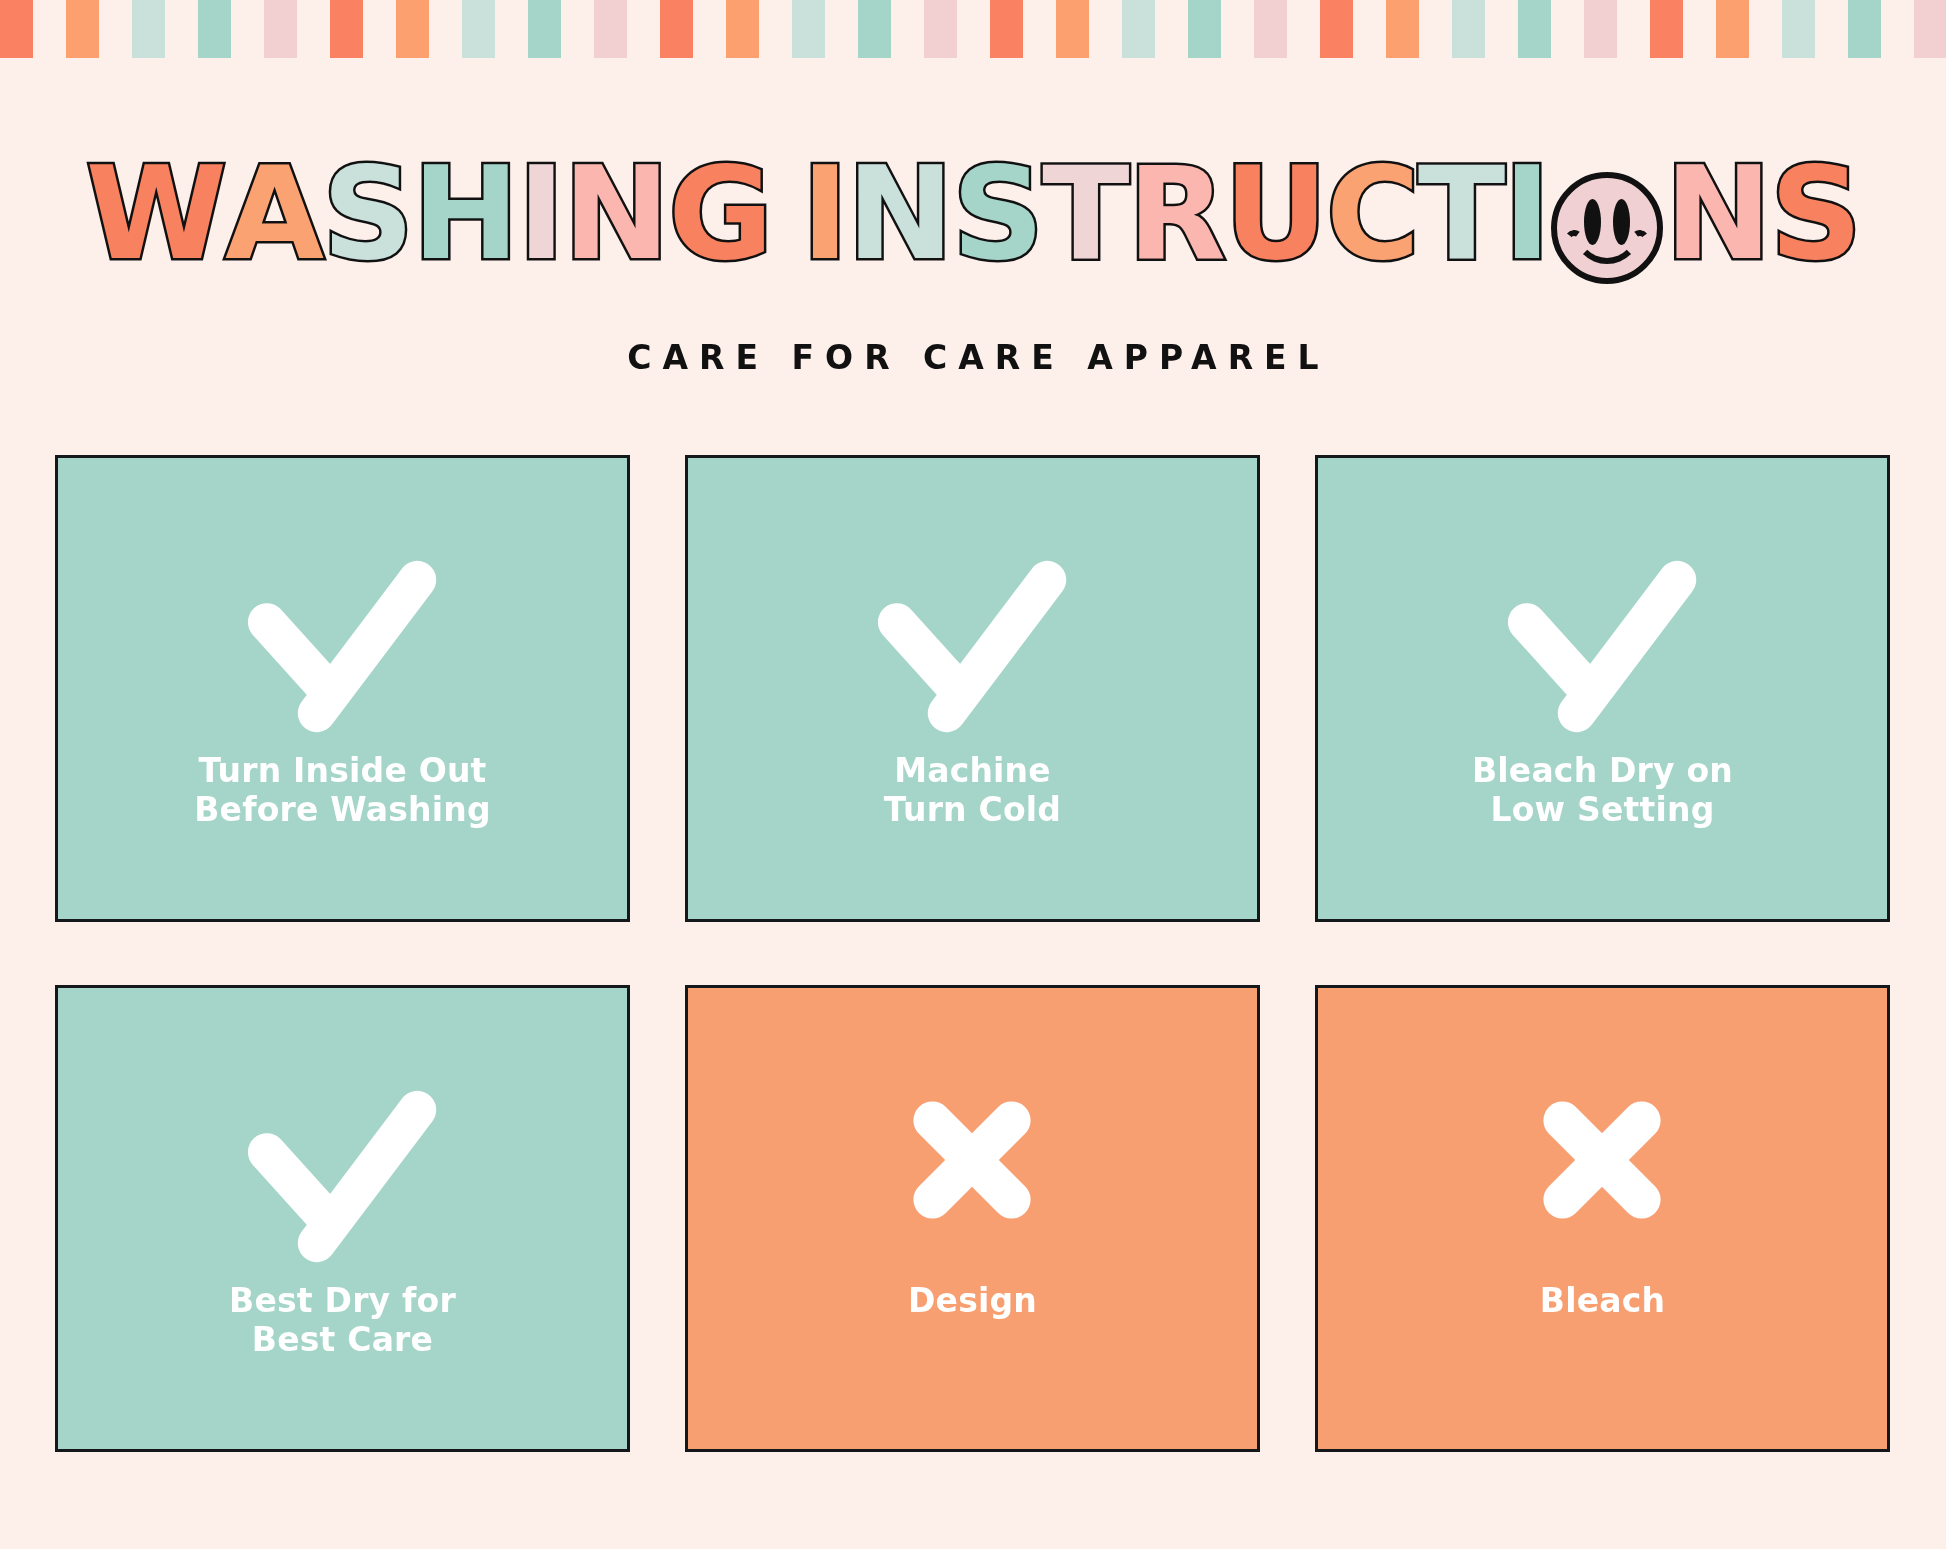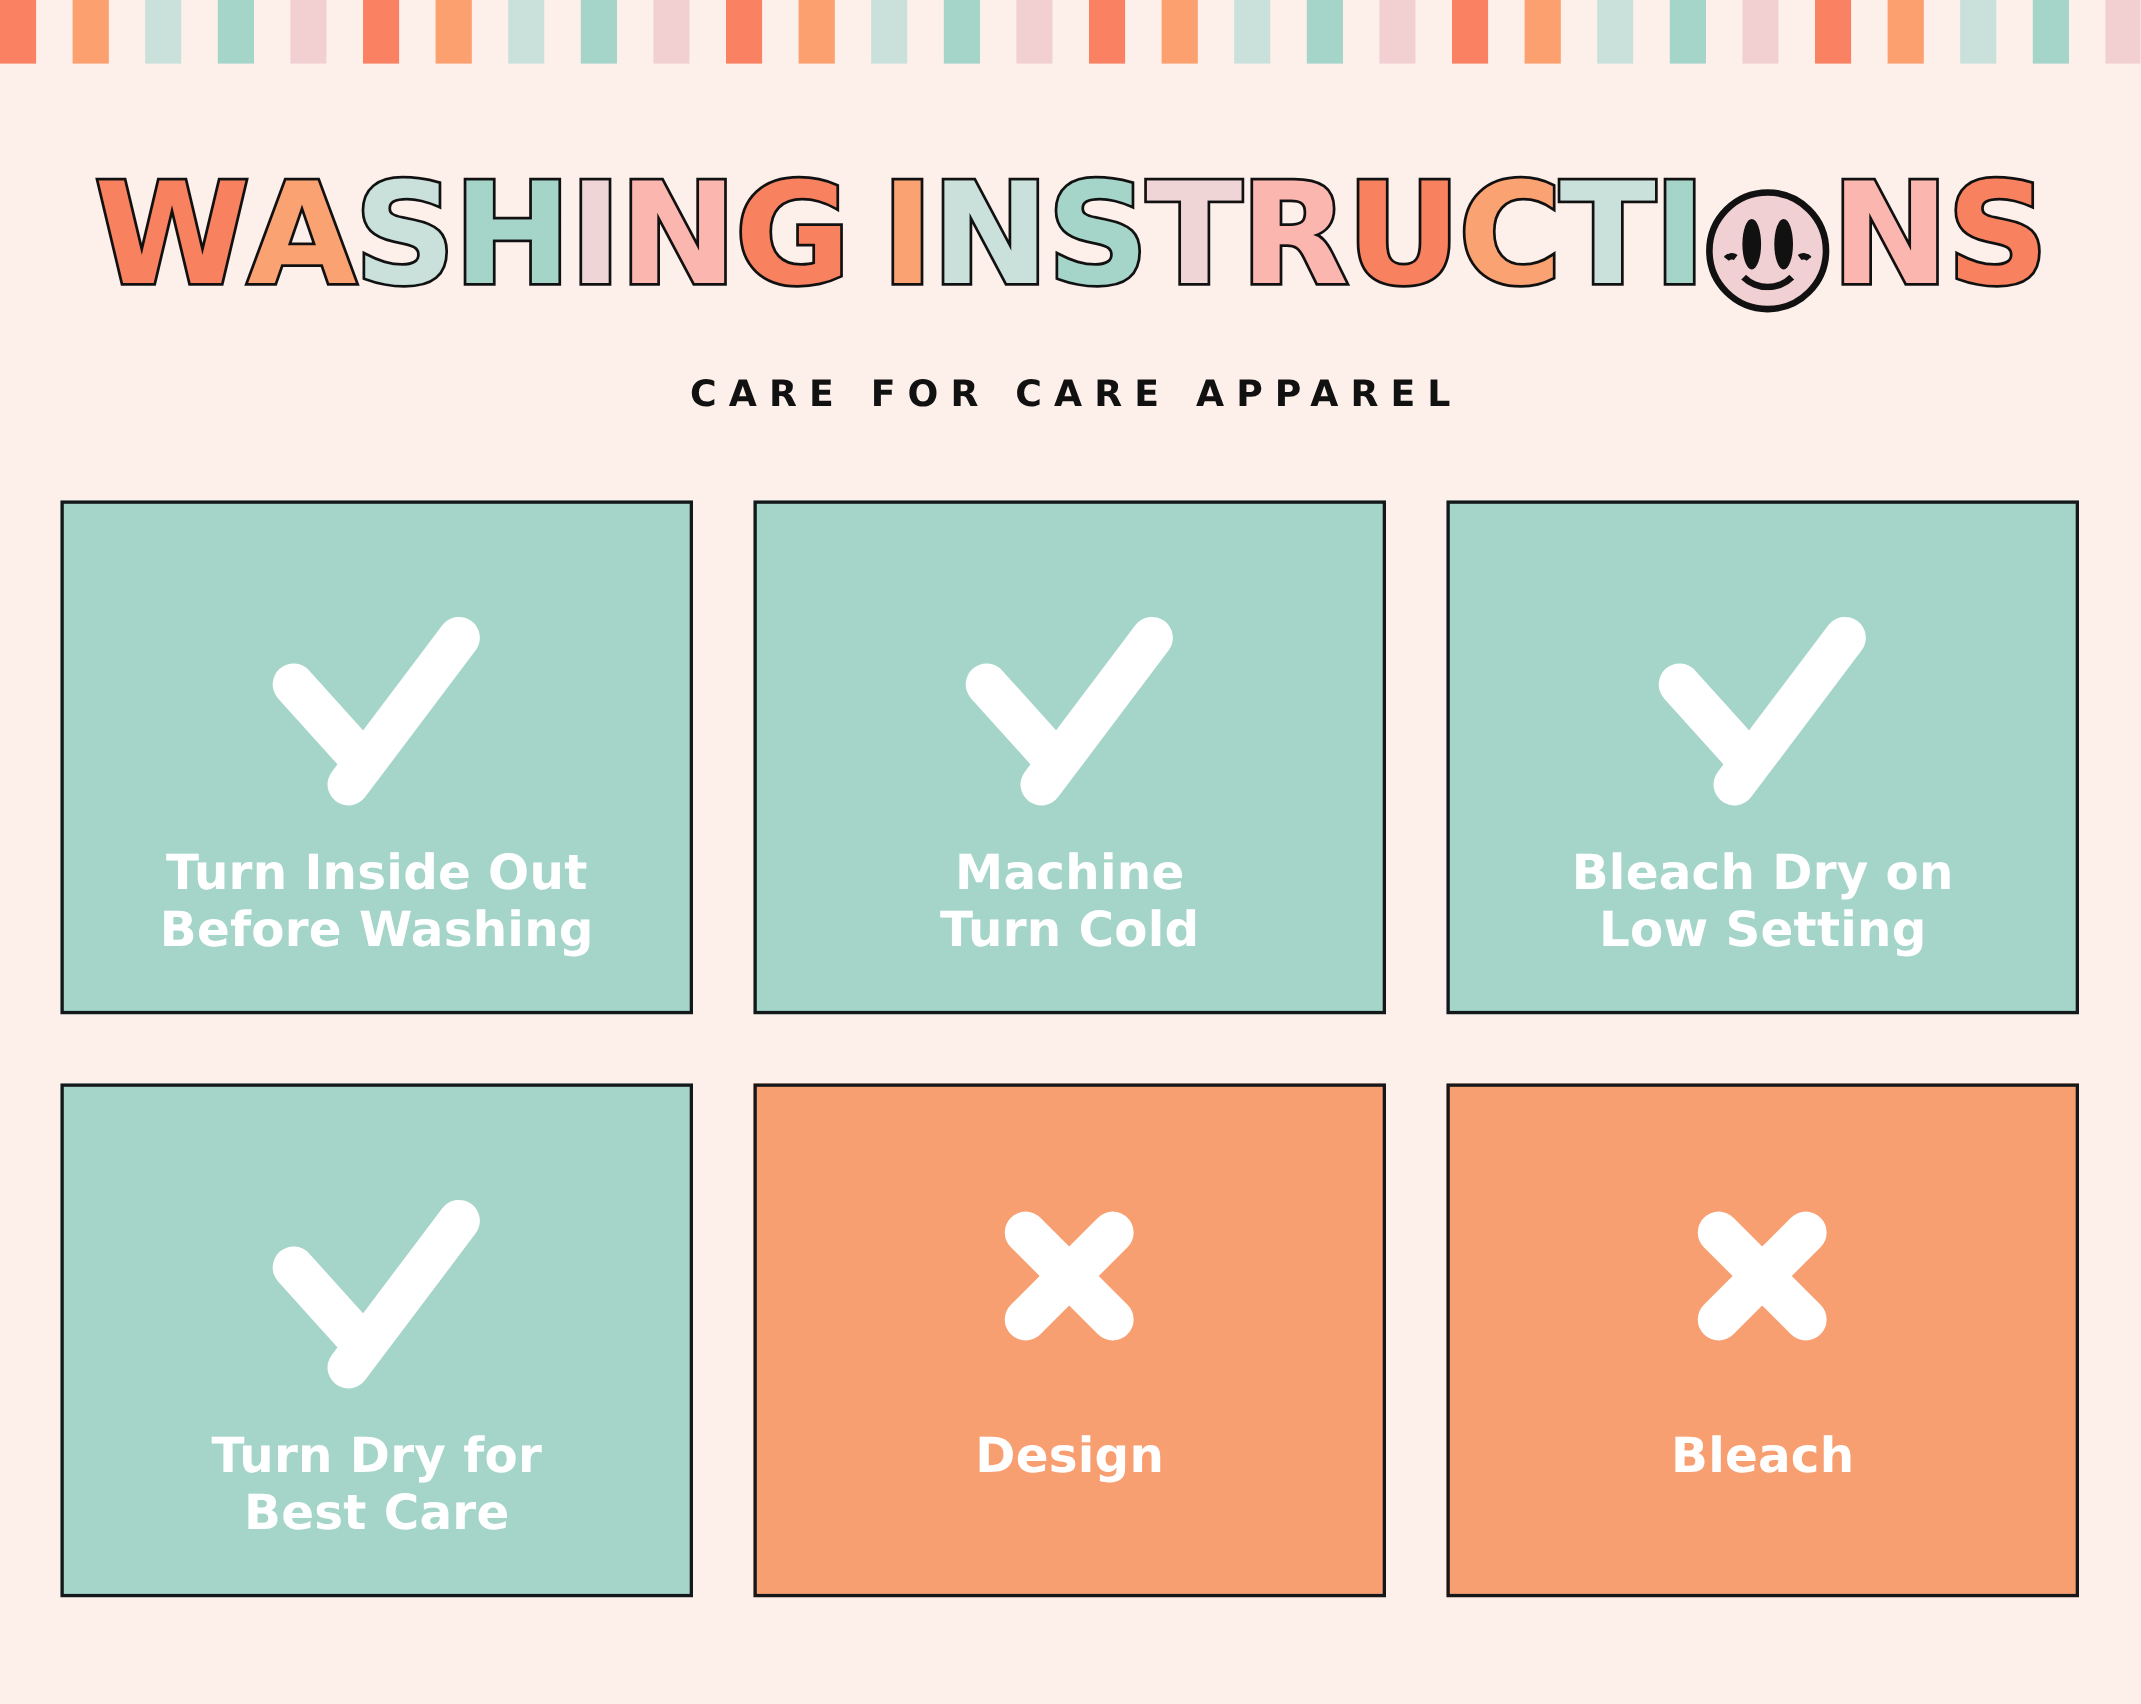--- a/index.html
+++ b/index.html
@@ -157,26 +157,26 @@
     position:absolute;
     left:56px; top:0;
     width:38px; height:150px;
     background:#FFFFFF;
     border-radius:19px;
   }
   .cross span.a { transform:rotate(45deg); }
   .cross span.b { transform:rotate(-45deg); }
 
   .card-label {
-    margin-top:58px;
+    margin-top:42px;
     width:100%;
     text-align:center;
     color:#FFFFFF;
     font-family:"DejaVu Sans", sans-serif;
-    font-size:44px;
+    font-size:33px;
     font-weight:bold;
     line-height:1.18;
     letter-spacing:0.2px;
     padding:0 16px;
   }
   .card-label .l2 { display:block; }
 </style>
 </head>
 <body>
 
@@ -303,21 +303,21 @@
         </div>
         <div class="card-label"><span>Bleach Dry on</span><span class="l2">Low Setting</span></div>
       </div>
       <div class="card mint" style="background: rgb(164, 213, 200);">
         <div class="icon-box">
           <span class="check">
             <span class="stroke-a"></span>
             <span class="stroke-b"></span>
           </span>
         </div>
-        <div class="card-label"><span>Turn Dry for</span><span class="l2">Best Care</span></div>
+        <div class="card-label"><span>Best Dry for</span><span class="l2">Best Care</span></div>
       </div>
       <div class="card coral" style="background: rgb(248, 159, 113);">
         <div class="icon-box">
           <span class="cross">
             <span class="a"></span>
             <span class="b"></span>
           </span>
         </div>
         <div class="card-label"><span class="l2">Design</span></div>
       </div>

